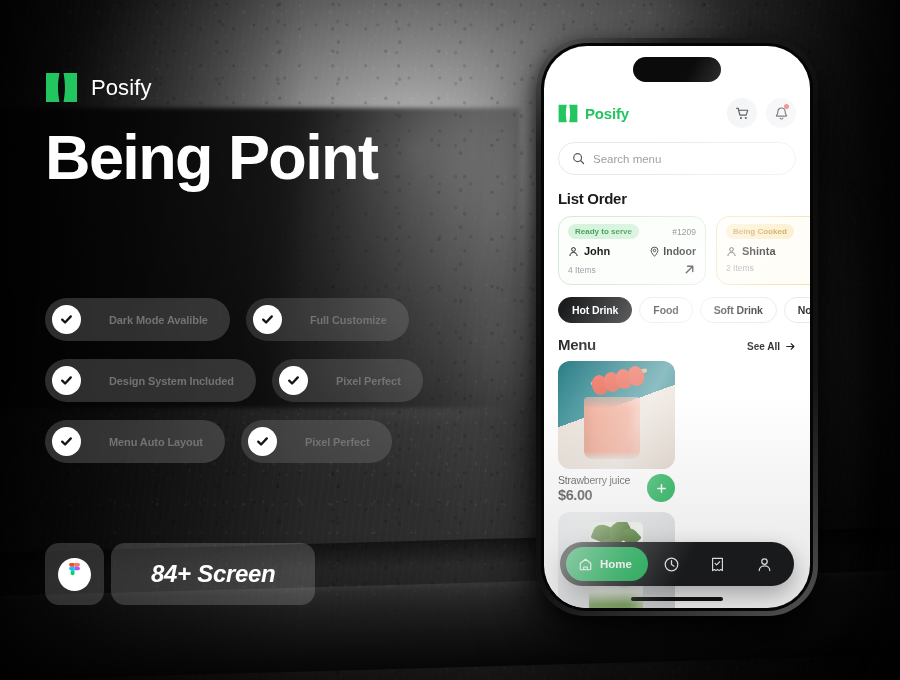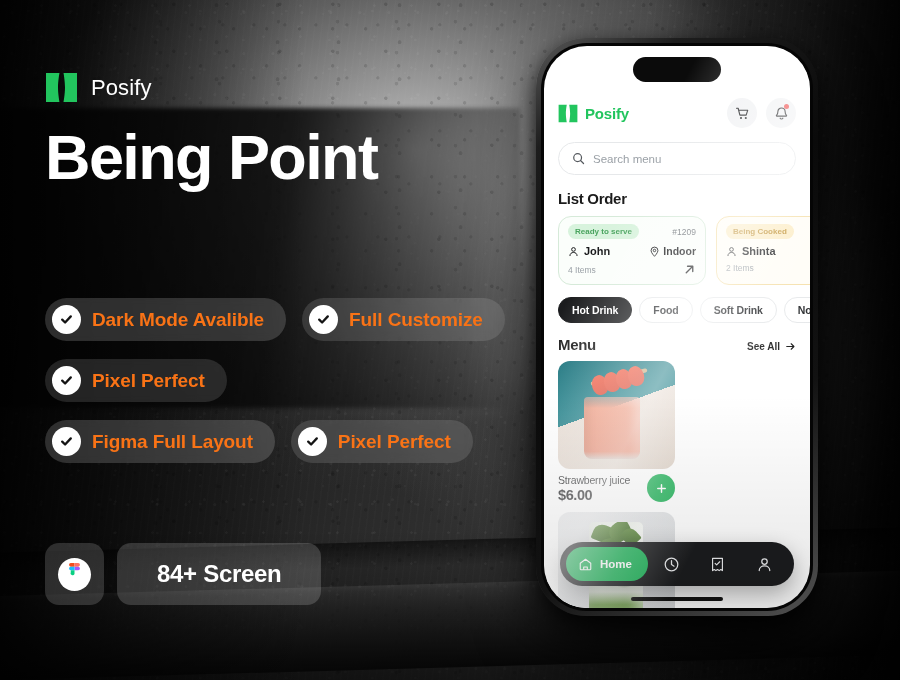--- a/index.html
+++ b/index.html
@@ -97,23 +97,23 @@
     -webkit-backdrop-filter:blur(4px);
   }
   .pill.dim { background:rgba(255,255,255,0.13);justify-content:flex-end; }
   .pill + .pill { margin-left:16px; }
   .pill-check {
     width:29px; height:29px; border-radius:50%;
     background:#ffffff; flex:none;
     display:flex; align-items:center; justify-content:center;
   }
   .pill-check svg { display:block; }
-  .pill-label { color:#f97316; font-size:19px; font-weight:700; letter-spacing:-.1px; white-space:nowrap; }
-
-  .footer-row { position:absolute; left:45px; top:543px; display:flex; align-items:center; gap:13px; }
+  .pill-label { color:#737373; font-size:11px; font-weight:700; letter-spacing:-.1px; white-space:nowrap;margin-left:17px; }
+
+  .footer-row { position:absolute; left:45px; top:543px; display:flex; align-items:center; gap:7px;font-style:italic; }
   .figma-box {
     width:59px; height:62px; border-radius:14px;
     background:rgba(255,255,255,0.16);
     display:flex; align-items:center; justify-content:center;
   }
   .figma-circle {
     width:33px; height:33px; border-radius:50%; background:#fff;
     display:flex; align-items:center; justify-content:center;
   }
   .screen-box {
@@ -356,38 +356,46 @@
         <span class="pill-check">
           <svg width="15" height="15" viewBox="0 0 15 15">
               <path d="M3.2 7.6 L6.1 10.5 L11.8 4.4" stroke="#141414" stroke-width="2.3" fill="none" stroke-linecap="round" stroke-linejoin="round"></path>
             </svg>
         </span>
         <span class="pill-label">Full Customize</span>
       </div>
     </div>
 
     <div class="pill-row">
+      <div class="pill">
+        <span class="pill-check">
+          <svg width="15" height="15" viewBox="0 0 15 15">
+              <path d="M3.2 7.6 L6.1 10.5 L11.8 4.4" stroke="#141414" stroke-width="2.3" fill="none" stroke-linecap="round" stroke-linejoin="round"></path>
+            </svg>
+        </span>
+        <span class="pill-label">Design System Included</span>
+      </div>
       <div class="pill dim">
         <span class="pill-check">
           <svg width="15" height="15" viewBox="0 0 15 15">
               <path d="M3.2 7.6 L6.1 10.5 L11.8 4.4" stroke="#141414" stroke-width="2.3" fill="none" stroke-linecap="round" stroke-linejoin="round"></path>
             </svg>
         </span>
         <span class="pill-label">Pixel Perfect</span>
       </div>
     </div>
 
     <div class="pill-row">
       <div class="pill">
         <span class="pill-check">
           <svg width="15" height="15" viewBox="0 0 15 15">
               <path d="M3.2 7.6 L6.1 10.5 L11.8 4.4" stroke="#141414" stroke-width="2.3" fill="none" stroke-linecap="round" stroke-linejoin="round"></path>
             </svg>
         </span>
-        <span class="pill-label">Figma Full Layout</span>
+        <span class="pill-label">Menu Auto Layout</span>
       </div>
       <div class="pill dim">
         <span class="pill-check">
           <svg width="15" height="15" viewBox="0 0 15 15">
               <path d="M3.2 7.6 L6.1 10.5 L11.8 4.4" stroke="#141414" stroke-width="2.3" fill="none" stroke-linecap="round" stroke-linejoin="round"></path>
             </svg>
         </span>
         <span class="pill-label">Pixel Perfect</span>
       </div>
     </div>

